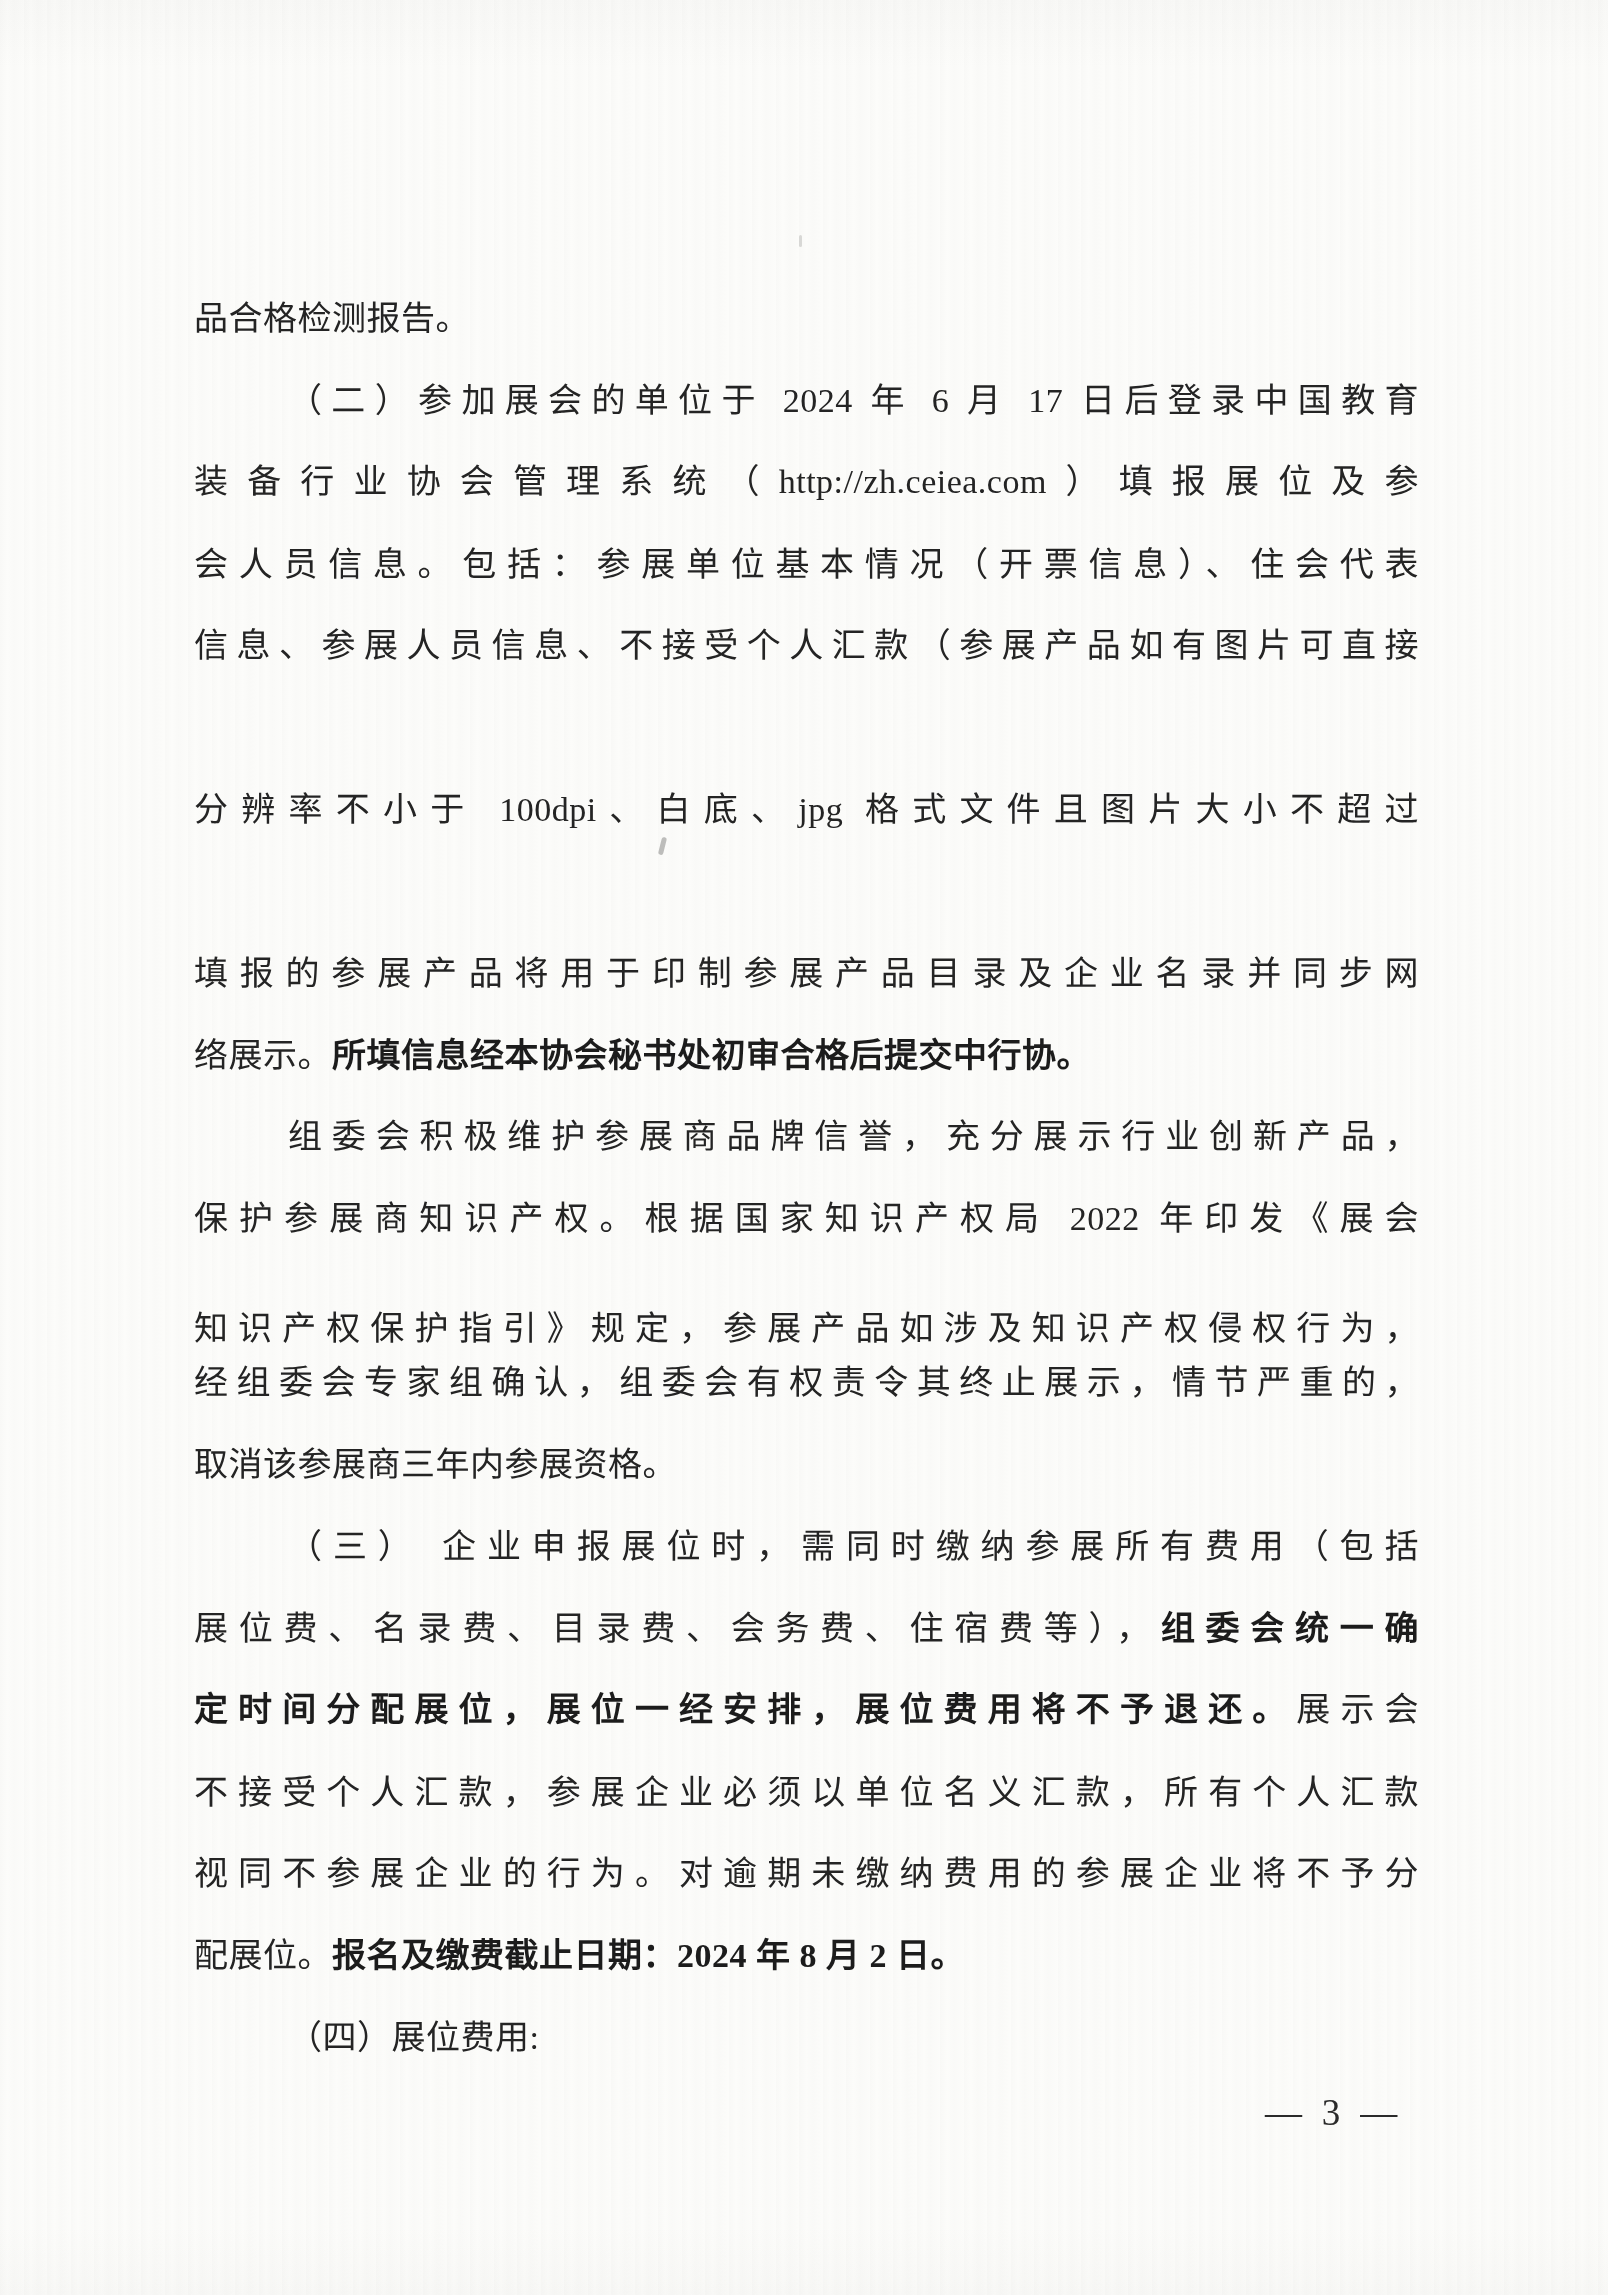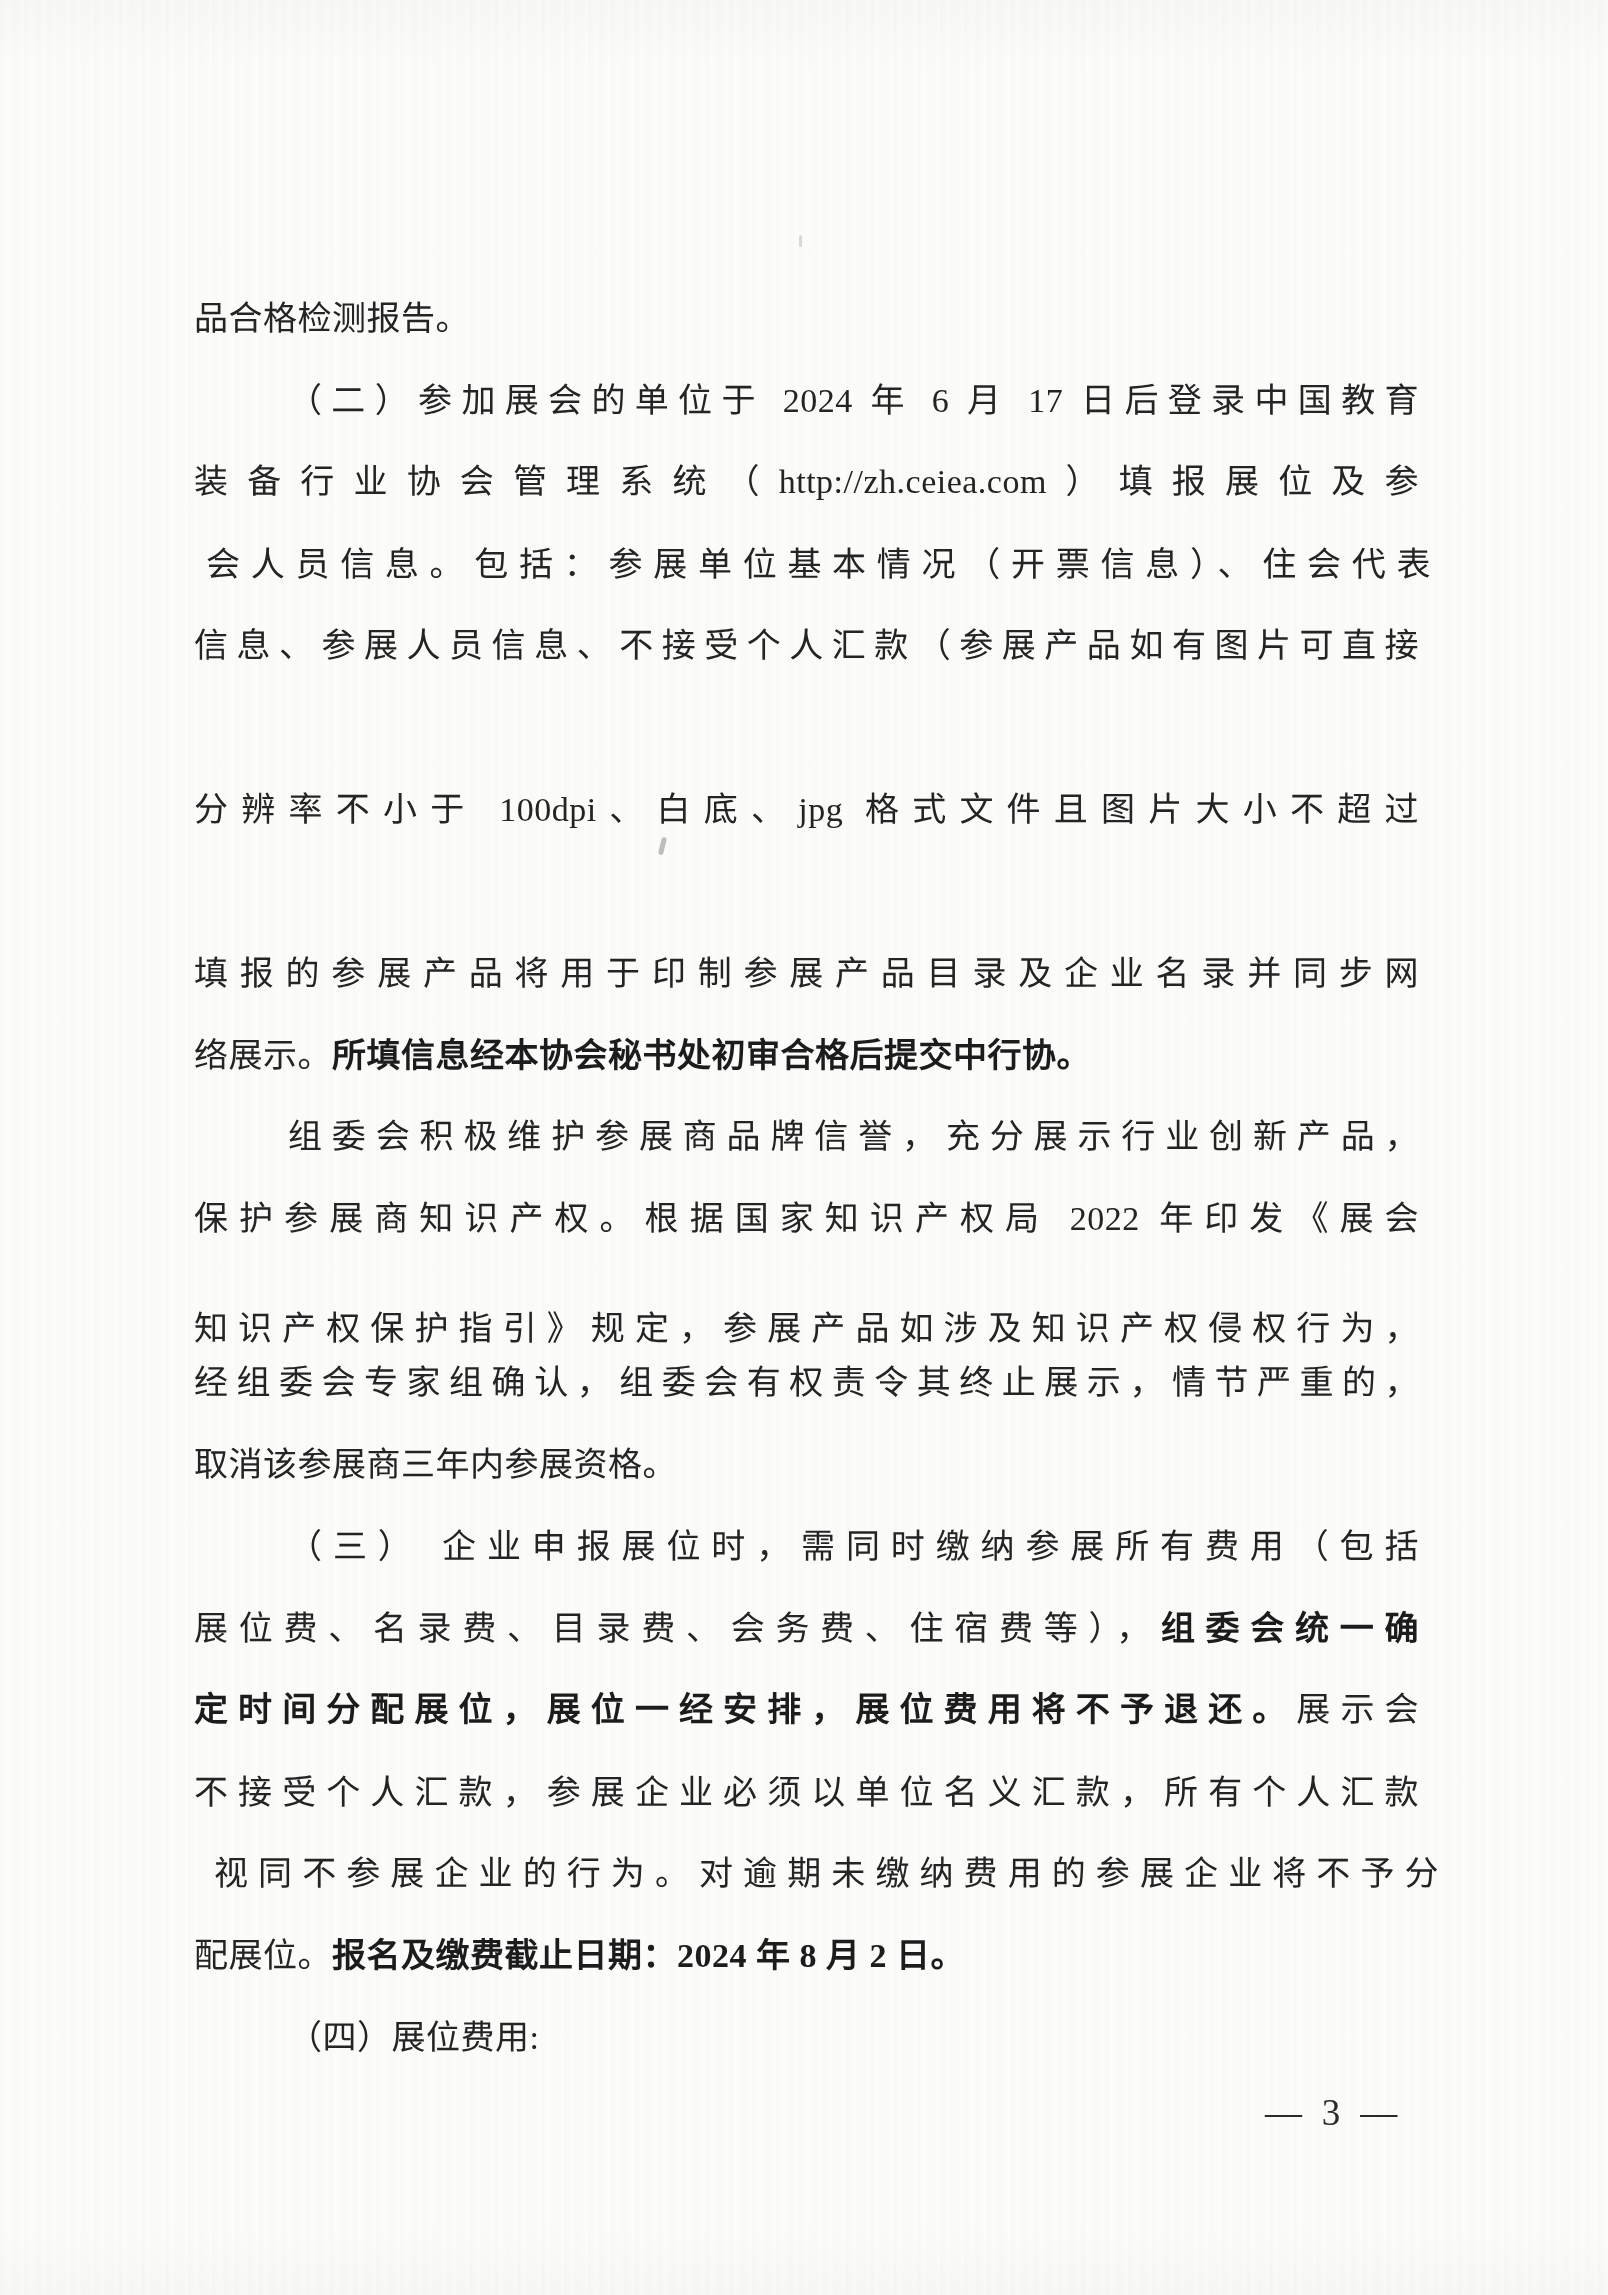--- a/index.html
+++ b/index.html
@@ -58,35 +58,35 @@
   }
 </style>
 </head>
 <body>
 
 <div class="page">
   <div class="textblock" id="text-block">
       <div class="line" style="top: 278px;"><span class="seg">品合格检测报告。</span></div>
       <div class="line fill indent" style="top: 360px;"><span class="seg">（二）参加展会的单位于 2024 年 6 月 17 日后登录中国教育</span></div>
       <div class="line fill" style="top: 441px;"><span class="seg">装备行业协会管理系统（http://zh.ceiea.com）填报展位及参</span></div>
-      <div class="line fill" style="top: 524px; margin-left: 12px;"><span class="seg">会人员信息。包括：参展单位基本情况（开票信息）、住会代表</span></div>
+      <div class="line fill" style="top: 524px;"><span class="seg">会人员信息。包括：参展单位基本情况（开票信息）、住会代表</span></div>
       <div class="line fill" style="top: 605px;"><span class="seg">信息、参展人员信息、不接受个人汇款（参展产品如有图片可直接</span></div>
       <div class="line fill" style="top: 769px;"><span class="seg">分辨率不小于 100dpi、白底、jpg 格式文件且图片大小不超过</span></div>
       <div class="line fill" style="top: 933px;"><span class="seg">填报的参展产品将用于印制参展产品目录及企业名录并同步网</span></div>
       <div class="line" style="top: 1015px;"><span class="seg">络展示。</span><span class="seg-bold">所填信息经本协会秘书处初审合格后提交中行协。</span></div>
       <div class="line fill indent" style="top: 1096px;"><span class="seg">组委会积极维护参展商品牌信誉，充分展示行业创新产品，</span></div>
       <div class="line fill" style="top: 1178px;"><span class="seg">保护参展商知识产权。根据国家知识产权局 2022 年印发《展会</span></div>
       <div class="line fill" style="top: 1288px;"><span class="seg">知识产权保护指引》规定，参展产品如涉及知识产权侵权行为，</span></div>
       <div class="line fill" style="top: 1342px;"><span class="seg">经组委会专家组确认，组委会有权责令其终止展示，情节严重的，</span></div>
       <div class="line" style="top: 1424px;"><span class="seg">取消该参展商三年内参展资格。</span></div>
       <div class="line fill indent" style="top: 1506px;"><span class="seg">（三） 企业申报展位时，需同时缴纳参展所有费用（包括</span></div>
       <div class="line fill" style="top: 1588px;"><span class="seg">展位费、名录费、目录费、会务费、住宿费等），</span><span class="seg-bold">组委会统一确</span></div>
       <div class="line fill" style="top: 1669px;"><span class="seg-bold">定时间分配展位，展位一经安排，展位费用将不予退还。</span><span class="seg">展示会</span></div>
       <div class="line fill" style="top: 1752px;"><span class="seg">不接受个人汇款，参展企业必须以单位名义汇款，所有个人汇款</span></div>
-      <div class="line fill" style="top: 1833px; margin-left: 20px;"><span class="seg">视同不参展企业的行为。对逾期未缴纳费用的参展企业将不予分</span></div>
+      <div class="line fill" style="top: 1833px;"><span class="seg">视同不参展企业的行为。对逾期未缴纳费用的参展企业将不予分</span></div>
       <div class="line" style="top: 1915px;"><span class="seg">配展位。</span><span class="seg-bold">报名及缴费截止日期：2024 年 8 月 2 日。</span></div>
       <div class="line indent" style="top: 1997px;"><span class="seg">（四）展位费用:</span></div>
     </div>
   <div class="speck"></div>
   <div class="speck2"></div>
   <div class="page-number">— 3 —</div>
 </div>
 
 
 </body></html>

